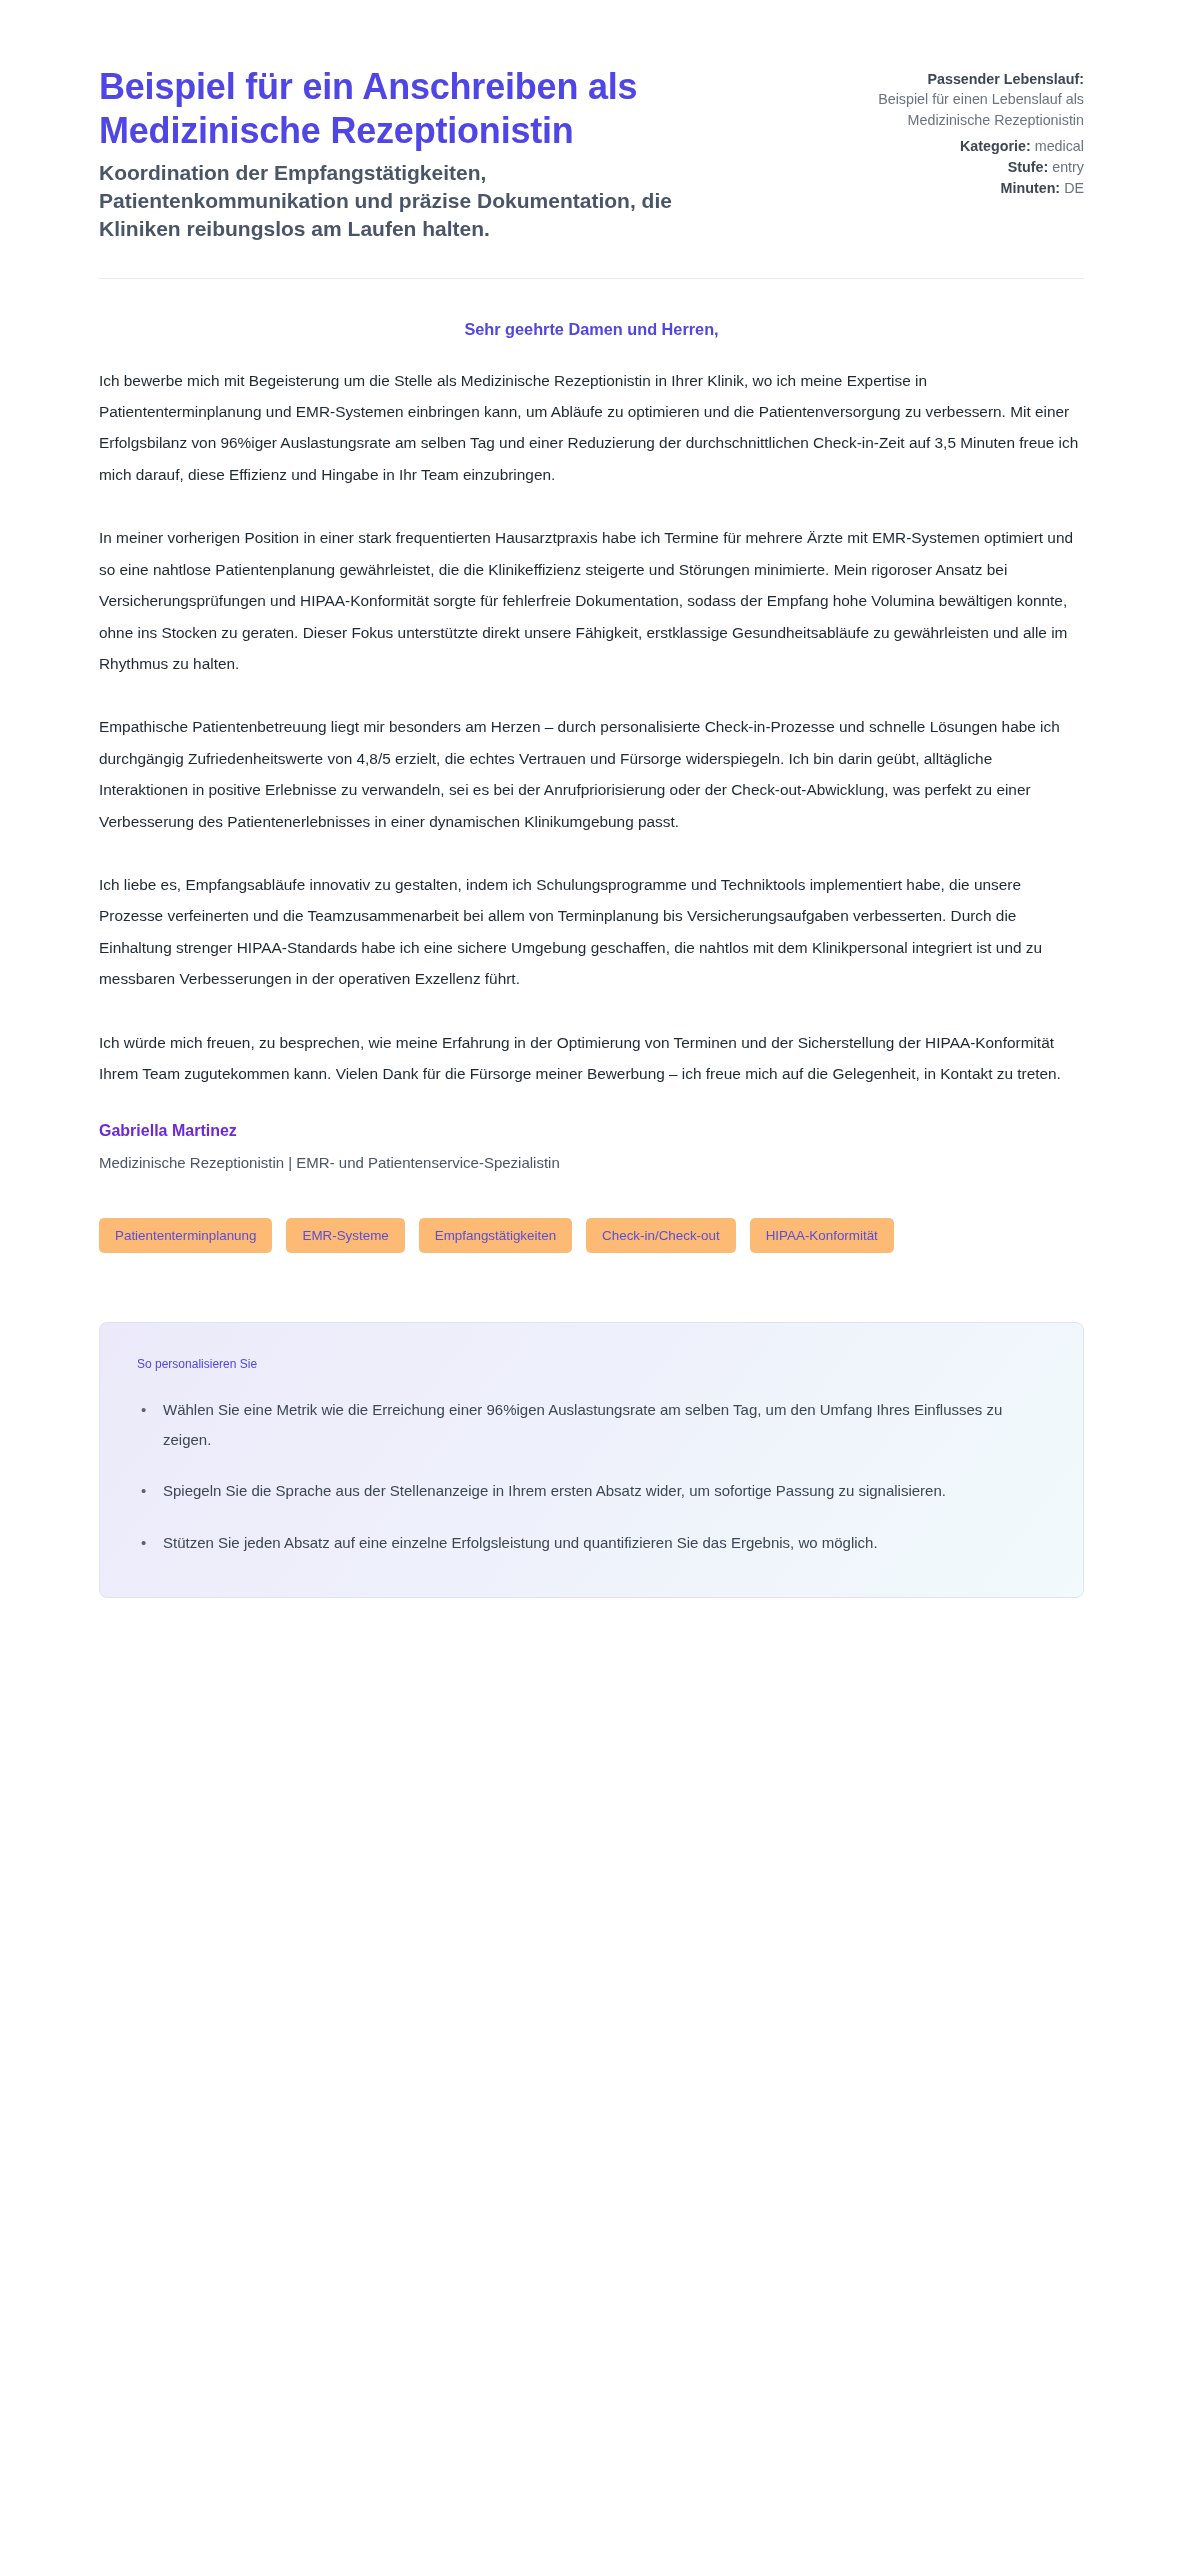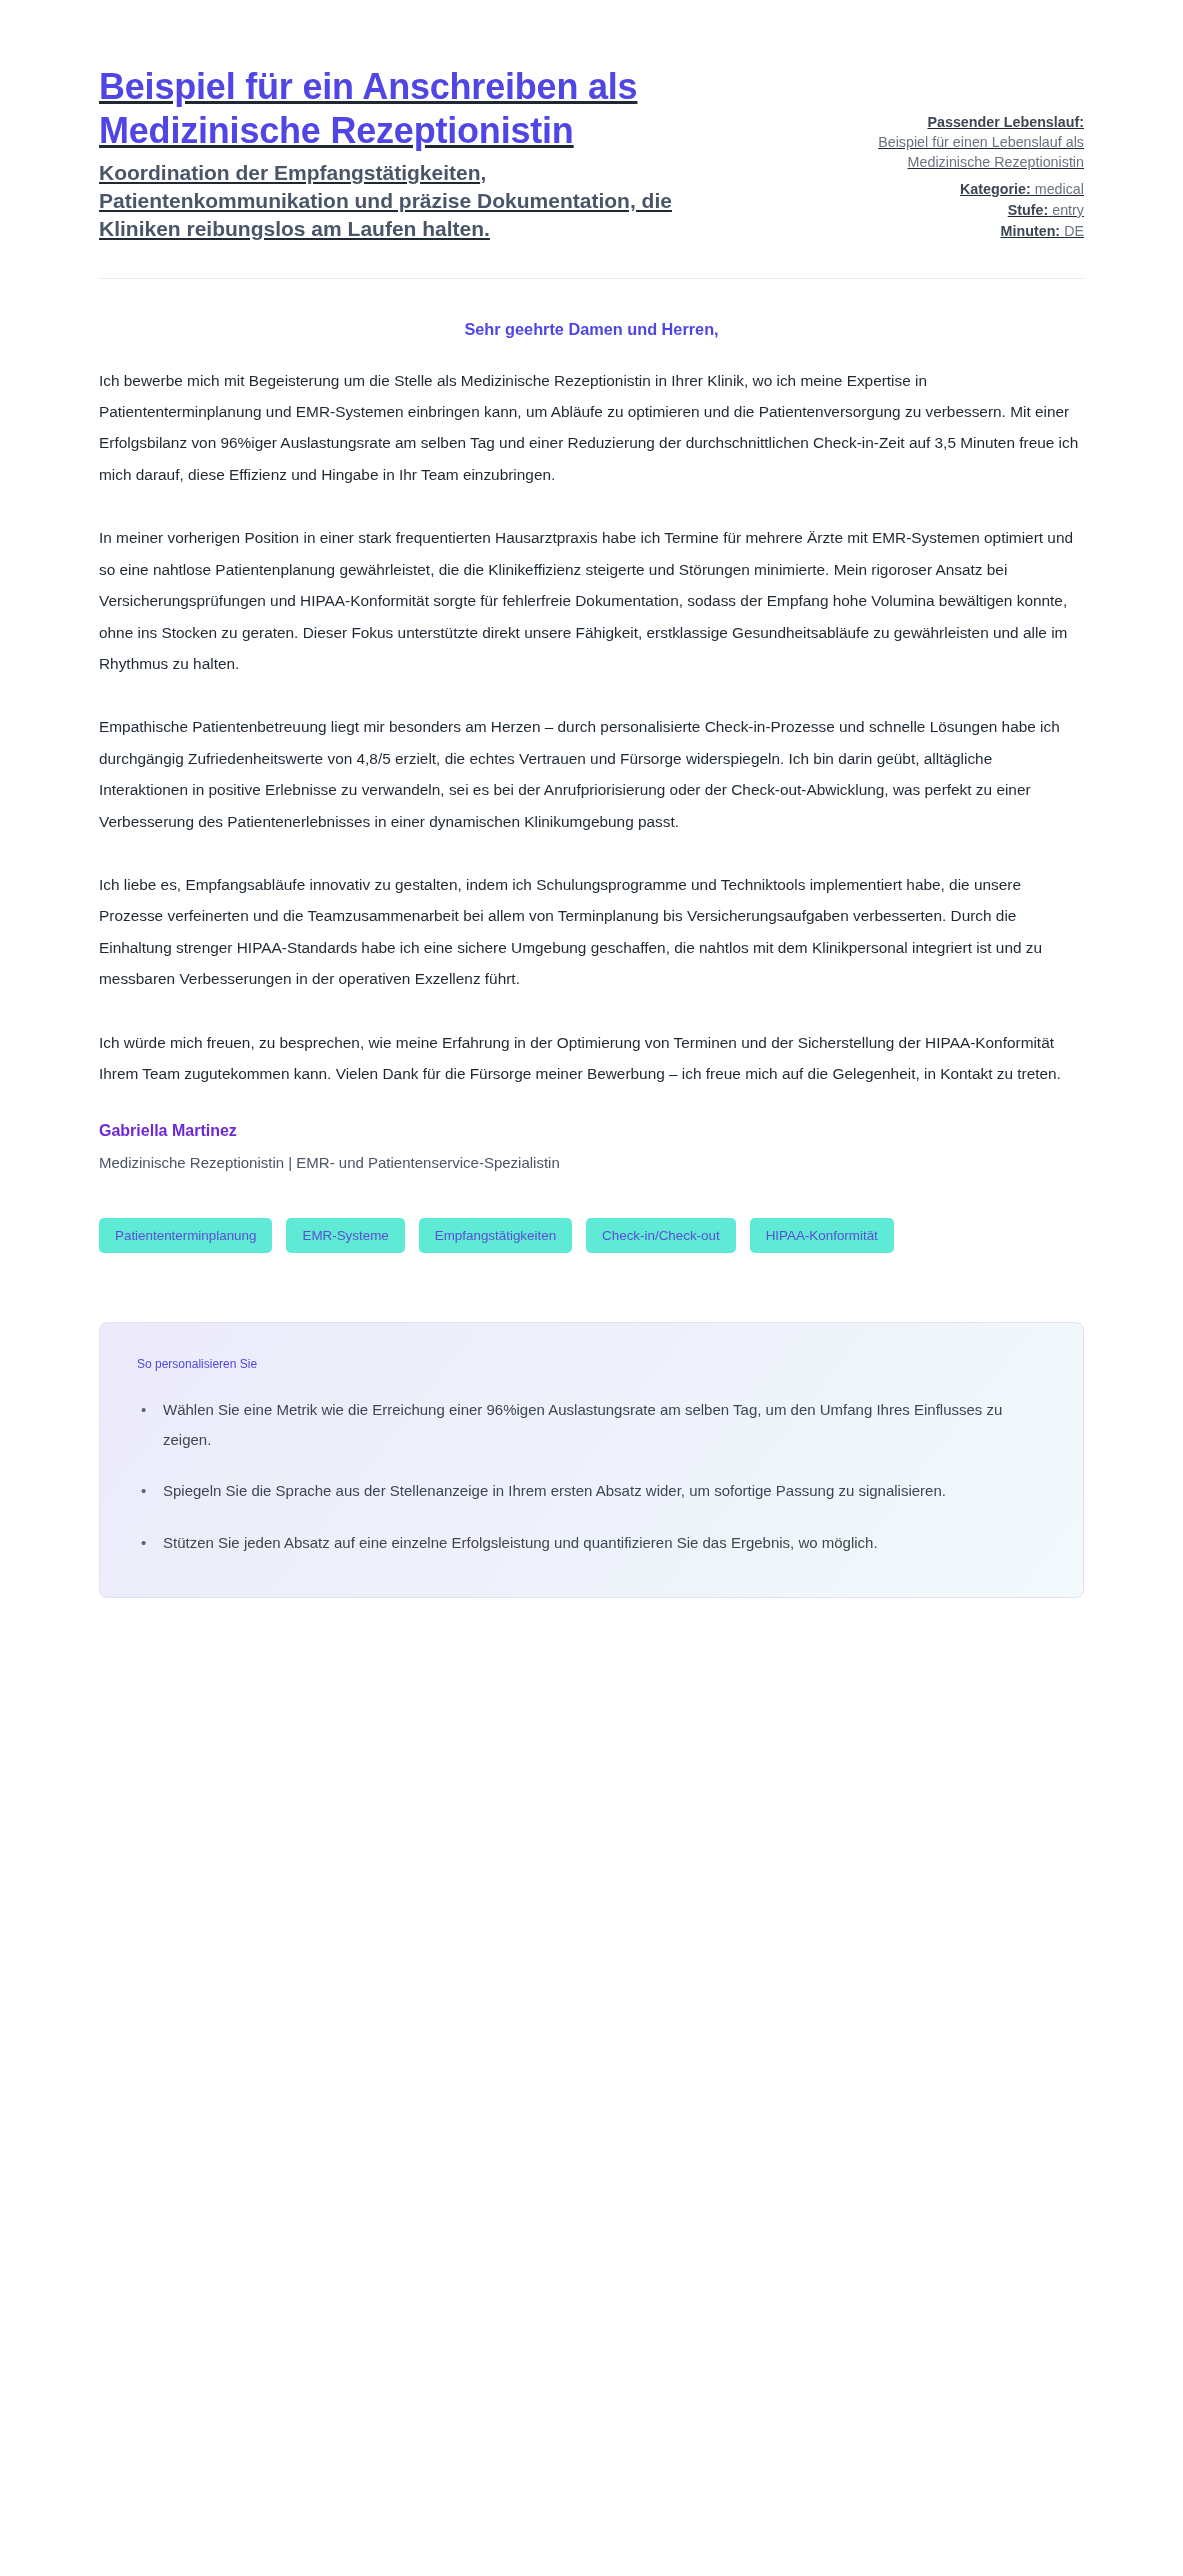--- a/index.html
+++ b/index.html
@@ -17,25 +17,24 @@
   }
 
   .page {
     width: 1183px;
     padding: 51px 99px 59px 99px;
   }
 
   
   .doc-header {
     display: flex;
-    align-items: flex-end;
+    align-items: flex-start;
     justify-content: space-between;
     gap: 47px;
     padding-top: 14px;
-    text-decoration: underline;
   }
   .header-left {
     flex: 1 1 auto;
     max-width: 631px;
   }
   .doc-title {
     margin: 0;
     font-size: 36px;
     line-height: 1.22;
     font-weight: 700;
@@ -111,21 +110,21 @@
 
   
   .tags {
     display: flex;
     flex-wrap: wrap;
     gap: 13px 14px;
     margin-top: 47px;
     max-width: 868px;
   }
   .tag {
-    background: #5eead4;
+    background: #fdba74;
     color: #5b4fd6;
     font-size: 13.4px;
     line-height: 1;
     padding: 11px 16px;
     border-radius: 5px;
     white-space: nowrap;
   }
 
   
   .tipbox {

